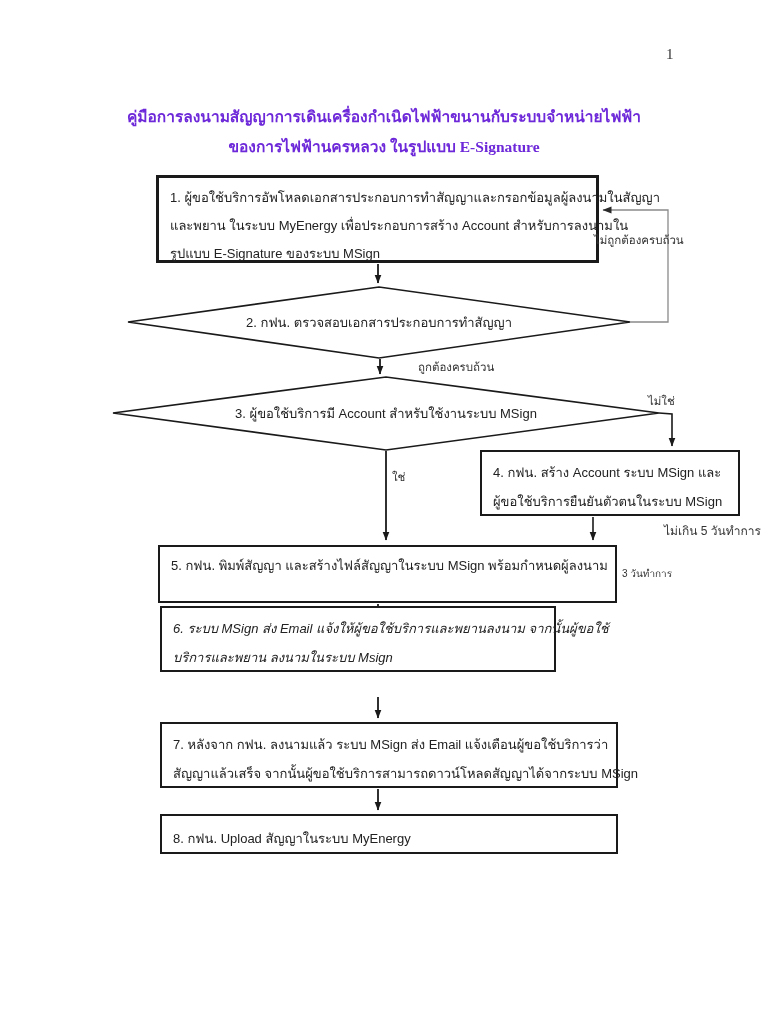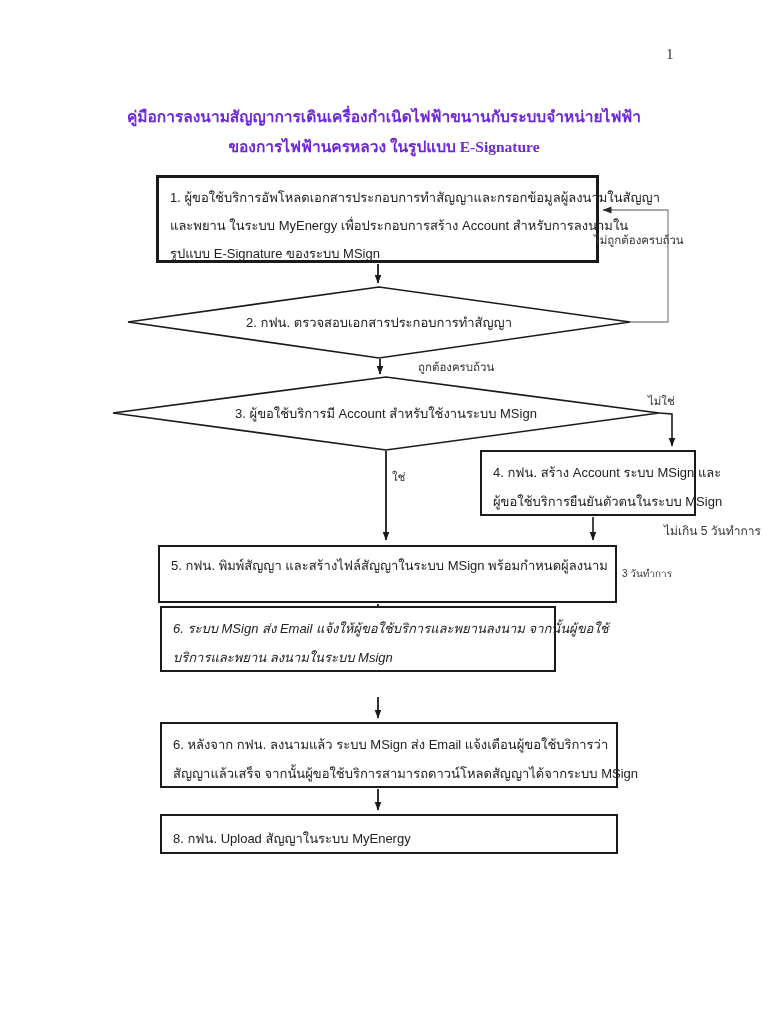--- a/index.html
+++ b/index.html
@@ -51,21 +51,21 @@
     font-size: 13px;
     color: #222;
     padding: 6px 11px 0 11px;
   }
   .flow-box .line {
     white-space: nowrap;
     line-height: 28px;
   }
   #box1 { left: 156px; top: 175px; width: 443px; height: 88px; border-width: 3px; }
   #box1 .line { line-height: 28px; }
-  #box4 { left: 480px; top: 450px; width: 216px; height: 66px; border-width: 2.5px; }
+  #box4 { left: 480px; top: 450px; width: 260px; height: 66px; border-width: 2.5px; }
   #box4 .line { line-height: 29px; }
   #box5 { left: 158px; top: 545px; width: 459px; height: 58px; }
   #box5 .line { line-height: 26px; }
   #box6 { left: 160px; top: 606px; width: 396px; height: 66px; border-width: 2.5px; font-style: italic; }
   #box6 .line { line-height: 29px; }
   #box7 { left: 160px; top: 722px; width: 458px; height: 66px; }
   #box7 .line { line-height: 29px; }
   #box8 { left: 160px; top: 814px; width: 458px; height: 40px; padding-top: 9px; }
   .diamond-text {
     position: absolute;
@@ -147,21 +147,21 @@
   <div class="flow-box" id="box5">
     <div class="line">5. กฟน. พิมพ์สัญญา และสร้างไฟล์สัญญาในระบบ MSign พร้อมกำหนดผู้ลงนาม</div>
   </div>
 
   <div class="flow-box" id="box6">
     <div class="line">6. ระบบ MSign ส่ง Email แจ้งให้ผู้ขอใช้บริการและพยานลงนาม จากนั้นผู้ขอใช้</div>
     <div class="line">บริการและพยาน ลงนามในระบบ Msign</div>
   </div>
 
   <div class="flow-box" id="box7">
-    <div class="line">6. หลังจาก กฟน. ลงนามแล้ว ระบบ MSign ส่ง Email แจ้งเตือนผู้ขอใช้บริการว่า</div>
+    <div class="line">7. หลังจาก กฟน. ลงนามแล้ว ระบบ MSign ส่ง Email แจ้งเตือนผู้ขอใช้บริการว่า</div>
     <div class="line">สัญญาแล้วเสร็จ จากนั้นผู้ขอใช้บริการสามารถดาวน์โหลดสัญญาได้จากระบบ MSign</div>
   </div>
 
   <div class="flow-box" id="box8">
     <div class="line">8. กฟน. Upload สัญญาในระบบ MyEnergy</div>
   </div>
 
   <div class="edge-label" id="lbl-incomplete">ไม่ถูกต้องครบถ้วน</div>
   <div class="edge-label" id="lbl-complete">ถูกต้องครบถ้วน</div>
   <div class="edge-label" id="lbl-no">ไม่ใช่</div>

